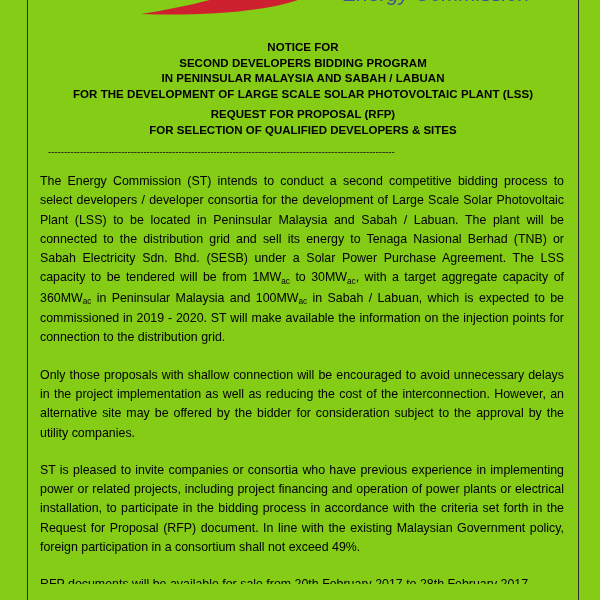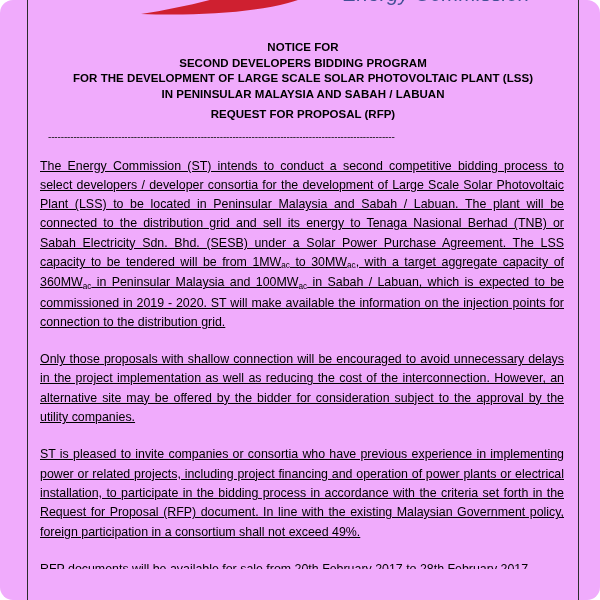--- a/index.html
+++ b/index.html
@@ -12,23 +12,22 @@
     height: 600px;
     overflow: hidden;
     font-family: "Liberation Sans", sans-serif;
     color: #000000;
   }
 
   #page {
     position: relative;
     width: 600px;
     height: 600px;
-    background: #f0abfc;
+    background: #84cc16;
     box-sizing: border-box;
-    border-radius: 13px;
   }
 
   
   .page-rule {
     position: absolute;
     top: 0;
     width: 1px;
     height: 600px;
     background: #2b2b2b;
   }
@@ -118,21 +117,20 @@
   .body-copy {
     margin-top: 14px;
     padding: 0 8px 0 6px;
   }
   .para {
     text-align: justify;
     text-justify: inter-word;
     font-size: 12.4px;
     line-height: 19.3px;
     margin: 0 0 18px 0;
-    text-decoration: underline;
   }
   .para:last-child { margin-bottom: 0; }
   .para sub {
     font-size: 8.2px;
     vertical-align: baseline;
     position: relative;
     top: 2.5px;
   }
 
   
@@ -158,26 +156,27 @@
           <path d="M3 44 C 55 36, 110 22, 150 2 C 168 -6, 186 -4, 189 6 C 191 16, 176 26, 150 33 C 112 43, 55 46, 3 44 Z" fill="#cf2030"></path>
           <path d="M3 44 C 60 40, 118 28, 158 10 C 140 24, 90 40, 3 44 Z" fill="#ffffff" opacity="0.0"></path>
         </svg>
         <div class="logo-text">Energy Commission</div>
       </div>
     </div>
 
     <div class="title-block">
       <div class="title-line">NOTICE FOR</div>
       <div class="title-line">SECOND DEVELOPERS BIDDING PROGRAM</div>
+      <div class="title-line">IN PENINSULAR MALAYSIA AND SABAH / LABUAN</div>
       <div class="title-line">FOR THE DEVELOPMENT OF LARGE SCALE SOLAR PHOTOVOLTAIC PLANT (LSS)</div>
-      <div class="title-line">IN PENINSULAR MALAYSIA AND SABAH / LABUAN</div>
     </div>
 
     <div class="subtitle-block">
       <div class="subtitle-line">REQUEST FOR PROPOSAL (RFP)</div>
+      <div class="subtitle-line">FOR SELECTION OF QUALIFIED DEVELOPERS &amp; SITES</div>
     </div>
 
     <div class="divider">-------------------------------------------------------------------------------------------------------------</div>
 
     <div class="body-copy">
 
       <p class="para"><span>The Energy Commission (ST) intends to conduct a second competitive bidding process to select developers / developer consortia for the development of Large Scale Solar Photovoltaic Plant (LSS) to be located in Peninsular Malaysia and Sabah / Labuan. The plant will be connected to the distribution grid and sell its energy to Tenaga Nasional Berhad (TNB) or Sabah Electricity Sdn. Bhd. (SESB) under a Solar Power Purchase Agreement. The LSS capacity to be tendered will be from 1MW</span><sub>ac</sub><span> to 30MW</span><sub>ac</sub><span>, with a target aggregate capacity of 360MW</span><sub>ac</sub><span> in Peninsular Malaysia and 100MW</span><sub>ac</sub><span> in Sabah / Labuan, which is expected to be commissioned in 2019 - 2020. ST will make available the information on the injection points for connection to the distribution grid.</span></p>
 
       <p class="para">Only those proposals with shallow connection will be encouraged to avoid unnecessary delays in the project implementation as well as reducing the cost of the interconnection. However, an alternative site may be offered by the bidder for consideration subject to the approval by the utility companies.</p>
 

